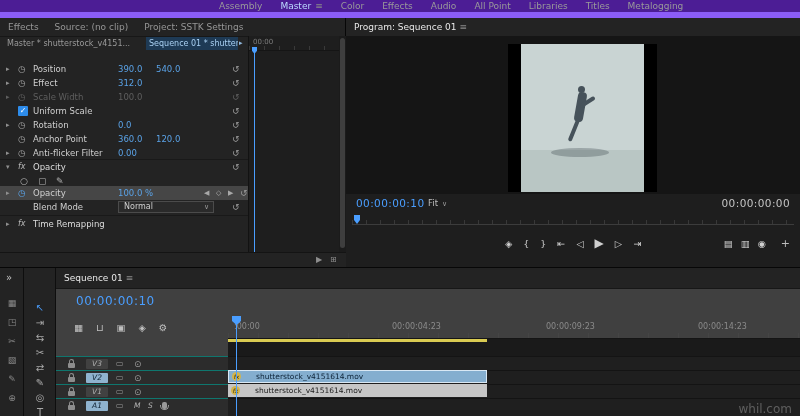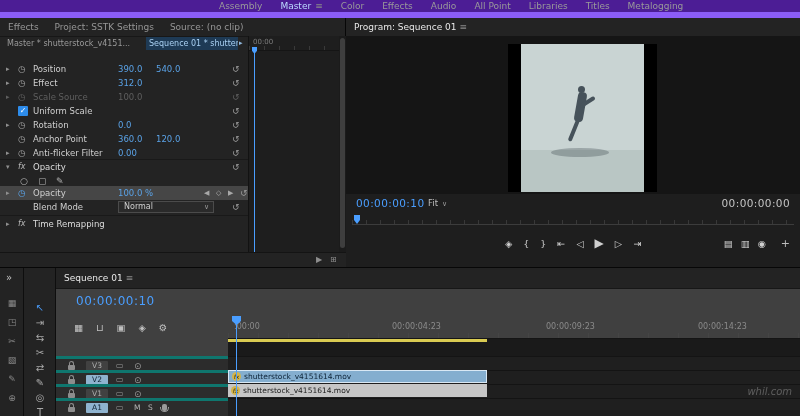--- a/index.html
+++ b/index.html
@@ -100,44 +100,44 @@
   .tl-tc{position:absolute;left:20px;top:26px;font-size:12px;color:#4a9eff;letter-spacing:.5px;}
   .tl-tools{position:absolute;left:18px;top:54px;display:flex;gap:13px;}
   .tl-tools span{font-size:9.5px;color:#c0c0c0;}
   .tl-lanes-bg{position:absolute;left:172px;top:70px;right:0;bottom:0;background:#1a1a1a;}
   .ruler{position:absolute;left:172px;right:0;top:48px;height:22px;
          background:repeating-linear-gradient(90deg,#454545 0 1px,transparent 1px 30px) 0 100%/100% 5px no-repeat;
          border-bottom:1px solid #151515;}
   .ruler span{position:absolute;top:6px;font-size:8px;color:#8a8a8a;white-space:nowrap;}
   .workarea{position:absolute;left:172px;top:71px;width:259px;height:3px;background:#d9cb52;}
   .lane{position:absolute;left:172px;right:0;height:14px;background:#1f1f1f;border-top:1px solid #141414;}
-  .trkhead{position:absolute;left:0;width:172px;height:14px;background:#2c2c2c;border-top:3px solid #0f766e;}
+  .trkhead{position:absolute;left:0;width:172px;height:14px;background:#2c2c2c;border-top:1px solid #0f766e;font-style:italic;}
   .trkhead span{position:absolute;line-height:14px;}
   .lockic{position:absolute;left:12px;top:6px;width:7px;height:5px;background:#8d8d8d;border-radius:1px;}
   .lockic::before{content:"";position:absolute;left:1px;top:-4px;width:5px;height:5px;border:1px solid #8d8d8d;
                   border-bottom:none;border-radius:3px 3px 0 0;box-sizing:border-box;}
   .badge{left:30px;top:2px;width:22px;height:10px;background:#414141;color:#b0b0b0;font-size:7.5px;
          line-height:10px !important;text-align:center;border-radius:1px;}
   .badge.tgt{background:#8fb3cf;color:#0d1f30;}
   .sbox{left:60px;font-size:8px;color:#9a9a9a;}
   .eyeic{left:78px;font-size:9px;color:#9a9a9a;}
   .msbtn{font-size:7.5px;color:#b5b5b5;}
   .micic{position:absolute;left:106px;top:3px;width:5px;height:7px;background:#9a9a9a;border-radius:2px;}
   .micic::after{content:"";position:absolute;left:-2px;top:3px;width:9px;height:5px;border:1px solid #9a9a9a;
                 border-top:none;border-radius:0 0 5px 5px;box-sizing:border-box;}
-  .clip{position:absolute;left:172px;width:259px;height:13px;display:flex;align-items:center;gap:3px;
+  .clip{position:absolute;left:172px;width:259px;height:13px;display:flex;align-items:center;gap:15px;
         padding-left:3px;box-sizing:border-box;font-size:7.5px;white-space:nowrap;overflow:hidden;}
   .clip.sel{background:#84aecf;border:1px solid #d9e8f4;color:#0c2236;}
   .clip.norm{background:#c6c6c6;color:#1c1c1c;}
   .fxdot{width:9px;height:9px;border-radius:50%;background:#d3b54c;color:#3a2f05;font-size:6px;font-style:italic;
          display:flex;align-items:center;justify-content:center;flex:0 0 auto;}
   .tl-ph-head{position:absolute;left:176px;top:48px;width:9px;height:9px;background:#4a9eff;
               clip-path:polygon(0 0,100% 0,100% 55%,50% 100%,0 55%);}
   .tl-ph{position:absolute;left:180px;top:48px;bottom:0;width:1px;background:#4a9eff;}
-  .watermark{position:absolute;right:8px;bottom:19px;font-size:10px;color:rgba(210,210,210,.35);font-style:italic;}
+  .watermark{position:absolute;right:8px;bottom:0;font-size:12px;color:rgba(210,210,210,.35);}
 </style>
 </head>
 <body>
 
 <div id="app">
 
   <div class="topbar">
     <div class="ws-tab">Assembly</div>
     <div class="ws-tab active">
       <span>Master</span><span class="ws-menu">≡</span>
@@ -147,22 +147,22 @@
     <div class="ws-tab">Audio</div>
     <div class="ws-tab">All Point</div>
     <div class="ws-tab">Libraries</div>
     <div class="ws-tab">Titles</div>
     <div class="ws-tab">Metalogging</div>
   </div>
 
   <div class="ec">
     <div class="tabbar">
       <div class="ptab">Effects</div>
+      <div class="ptab">Source: (no clip)</div>
       <div class="ptab">Project: SSTK Settings</div>
-      <div class="ptab">Source: (no clip)</div>
     </div>
 
     <div class="ec-head">
       <span class="ec-master">Master * shutterstock_v4151...</span>
       <span class="ec-chip">Sequence 01 * shutterstoc...</span>
       <span class="ec-chip-arrow">▸</span>
     </div>
 
     <div class="ecrow" style="top:44px">
       <span class="exp">▸</span>
@@ -175,21 +175,21 @@
     <div class="ecrow" style="top:58px">
       <span class="exp">▸</span>
       <span class="sw">◷</span>
       <span class="lbl">Effect</span>
       <span class="v1 hot">312.0</span>
       <span class="rst">↺</span>
     </div>
     <div class="ecrow dim" style="top:72px">
       <span class="exp">▸</span>
       <span class="sw">◷</span>
-      <span class="lbl">Scale Source</span>
+      <span class="lbl">Scale Width</span>
       <span class="v1">100.0</span>
       <span class="rst">↺</span>
     </div>
     <div class="ecrow" style="top:86px">
       <span class="cb">✓</span>
       <span class="lbl">Uniform Scale</span>
       <span class="rst">↺</span>
     </div>
     <div class="ecrow" style="top:100px">
       <span class="exp">▸</span>

